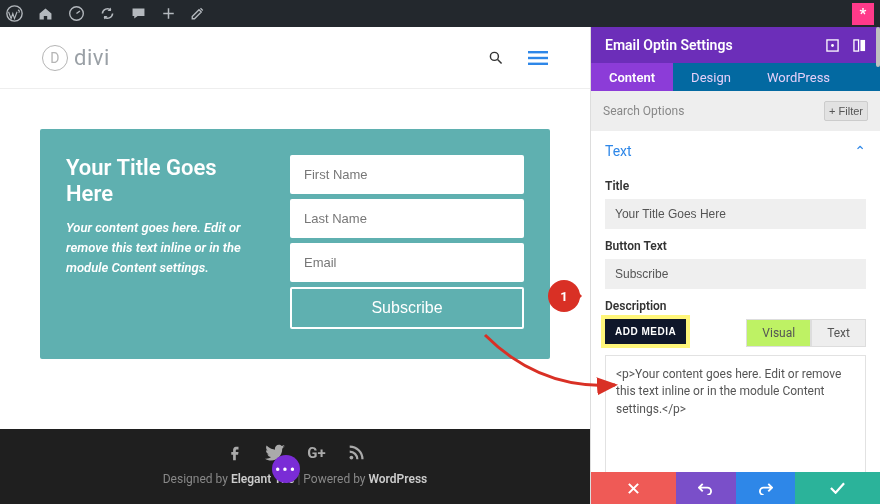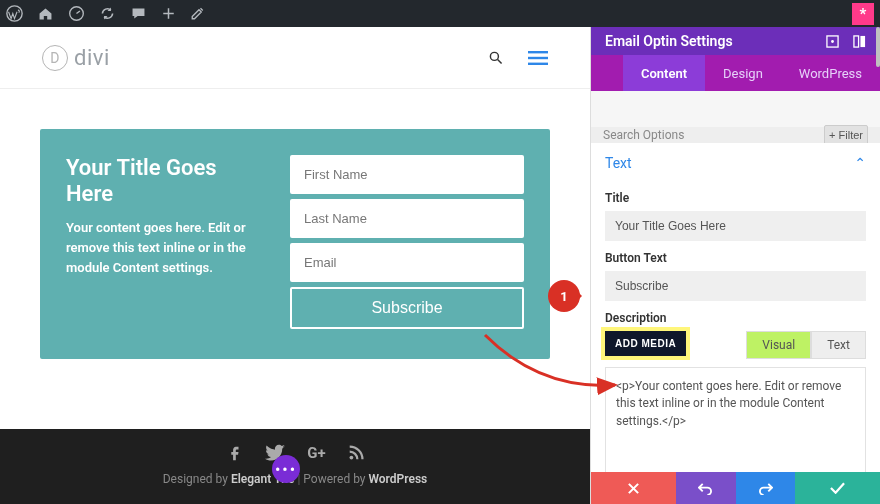--- a/index.html
+++ b/index.html
@@ -13,37 +13,37 @@
   .site-header { height: 62px; border-bottom: 1px solid #eee; display: flex; align-items: center; padding: 0 42px; }
   .logo { display: flex; align-items: center; color: #9aa0a6; font-size: 22px; letter-spacing: .5px; gap: 6px; font-weight: 400; }
   .logo-circle { width: 26px; height: 26px; border: 1.5px solid #b5b5b5; border-radius: 50%; display: flex; align-items: center; justify-content: center; font-size: 14px; color: #b5b5b5; }
   .header-right { margin-left: auto; display: flex; align-items: center; gap: 24px; }
   .search-ic, .burger-ic { color: #333; }
   .burger-ic { color: #2e87e8; }
   .content-area { flex: 1; padding: 40px; }
   .optin { background: #5fb0b0; border-radius: 2px; padding: 26px 26px 30px; display: flex; gap: 24px; }
   .optin-left { width: 200px; color: #fff; }
   .optin-title { font-size: 22px; font-weight: 600; line-height: 1.2; margin-bottom: 10px; }
-  .optin-desc { font-size: 13px; font-weight: 600; line-height: 1.55; }
+  .optin-desc { font-size: 13px; font-weight: 600; line-height: 1.55; font-style: italic; }
   .optin-right { flex: 1; display: flex; flex-direction: column; gap: 5px; justify-content: space-between; }
   .field { background: #fff; border: none; border-radius: 2px; padding: 12px 14px; font-size: 13px; color: #333; }
   .field::placeholder { color: #777; }
   .sub-btn { background: transparent; border: 2px solid #fff; color: #fff; padding: 10px; font-size: 16px; border-radius: 2px; cursor: pointer; }
   .site-footer { background: #1f1f1f; color: #777; padding: 15px 0 18px; text-align: center; }
   .social-row { display: flex; justify-content: center; gap: 22px; margin-bottom: 10px; }
   .social-row span { color: #aaa; font-size: 18px; }
   .credit { font-size: 12px; color: #888; }
   .credit b { color: #ccc; font-weight: 600; }
   .panel { width: 290px; display: flex; flex-direction: column; border-left: 1px solid #ddd; background: #f6f6f6; }
-  .panel-header { background: #6c2eb9; color: #fff; height: 28px; display: flex; align-items: center; padding: 0 14px; font-size: 14px; font-weight: 600; }
+  .panel-header { background: #6c2eb9; color: #fff; height: 36px; display: flex; align-items: center; padding: 0 14px; font-size: 14px; font-weight: 600; }
   .panel-header .hicons { margin-left: auto; display: flex; gap: 14px; }
-  .tabs { background: #a21caf; display: flex; height: 36px; justify-content: flex-end; }
+  .tabs { background: #0369a1; display: flex; height: 28px; }
   .tab { flex: 0 0 auto; padding: 0 18px; display: flex; align-items: center; color: #e6d0f9; font-size: 13px; cursor: pointer; }
   .tab.active { background: #8c3cd8; color: #fff; font-weight: 600; }
-  .search-row { background: #eee; height: 16px; display: flex; align-items: center; padding: 0 12px; color: #888; font-size: 12px; margin-top: 36px; }
+  .search-row { background: #eee; height: 40px; display: flex; align-items: center; padding: 0 12px; color: #888; font-size: 12px; }
   .filter-btn { margin-left: auto; background: #e2e2e2; border: 1px solid #ccc; padding: 3px 4px; font-size: 11px; color: #555; cursor: pointer; border-radius: 2px; }
   .settings-body { flex: 1; overflow-y: auto; background: #fff; padding: 0 14px 10px; position: relative; }
   .section-head { display: flex; align-items: center; color: #2e87e8; font-size: 14px; padding: 12px 0 10px; border-bottom: none; cursor: pointer; }
   .section-head .chev { margin-left: auto; font-size: 14px; }
   .label { font-size: 12px; color: #333; font-weight: 600; margin: 10px 0 6px; }
   .textinput { width: 100%; background: #efefef; border: none; padding: 8px 10px; font-size: 12px; color: #555; }
   .desc-row { display: flex; align-items: flex-start; gap: 10px; margin-top: 6px; }
   .add-media { background: #0f172a; color: #fff; font-size: 10px; font-weight: 700; letter-spacing: .5px; padding: 7px 10px; border: none; cursor: pointer; box-shadow: 0 0 0 4px #fff67a; }
   .vt-tabs { margin-left: auto; display: flex; }
   .vt-tab { padding: 6px 15px; font-size: 12px; color: #555; border: 1px solid #ddd; background: #bef264; cursor: pointer; }

